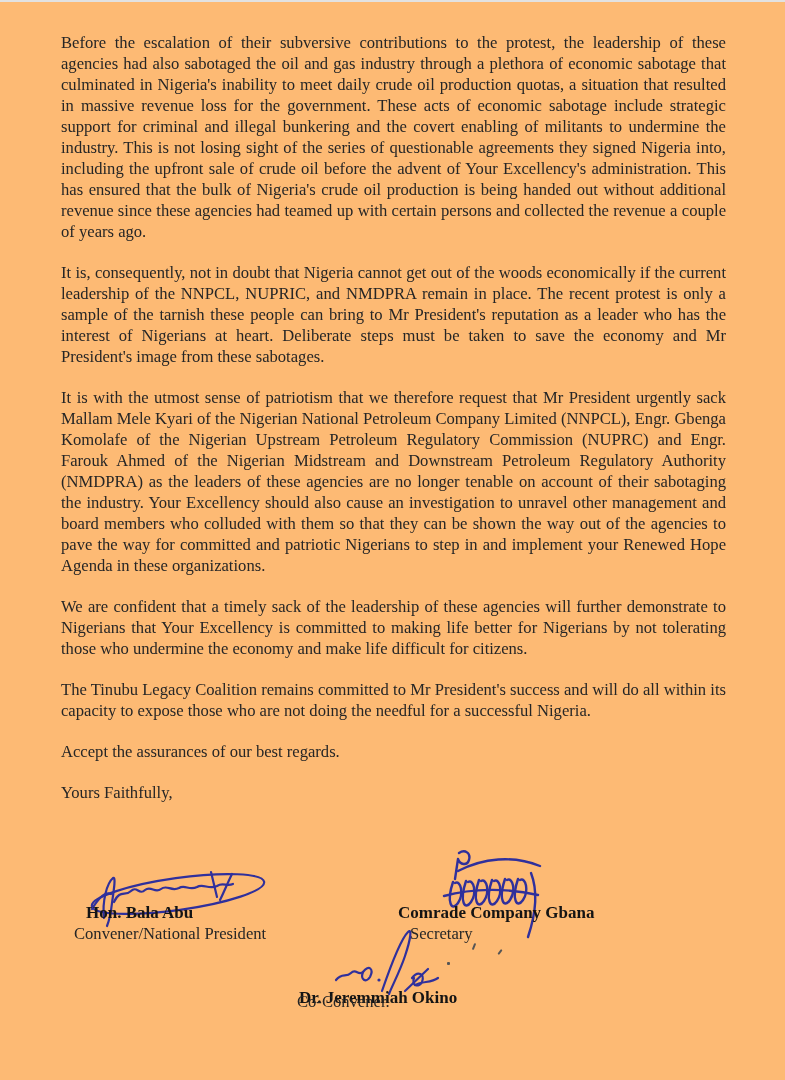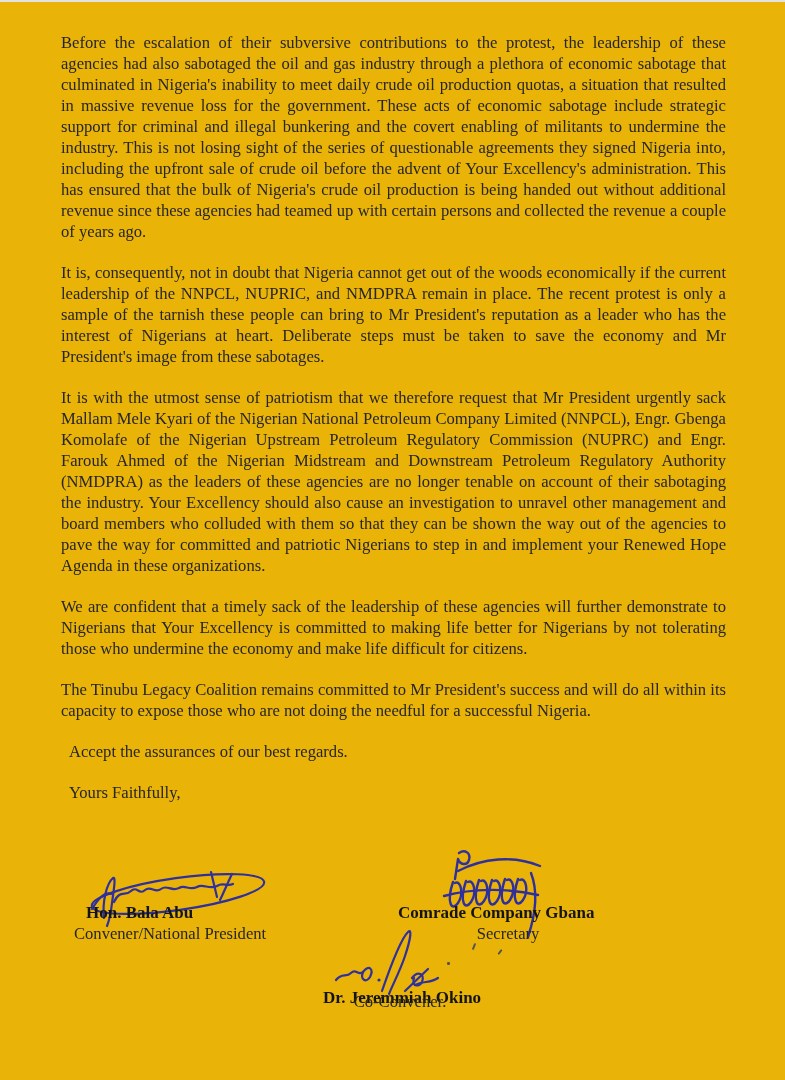--- a/index.html
+++ b/index.html
@@ -1,56 +1,56 @@
 <!DOCTYPE html>
 <html><head>
 <meta charset="utf-8">
 <style>
   html, body { margin: 0; padding: 0; background: #ffffff; }
   .page {
     position: relative;
     width: 785px;
     height: 1080px;
-    background: #eab308;
+    background: #fdba74;
     font-family: "Liberation Serif", "DejaVu Serif", serif;
     color: #262626;
     overflow: hidden;
     border-top: 2px solid #e2e2e2;
     box-sizing: border-box;
   }
   .body-text {
     position: absolute;
     left: 61px;
     top: 30px;
     width: 665px;
   }
   .body-text p {
     margin: 0 0 20px 0;
     font-size: 16.6px;
     line-height: 21px;
     text-align: justify;
   }
-  .body-text p.no-justify { text-align: left; margin-left: 8px; }
+  .body-text p.no-justify { text-align: left; }
   .signatures { position: absolute; left: 0; top: 0; width: 785px; height: 1080px; }
   .sig-svg { position: absolute; }
   .sig-name {
     position: absolute;
     font-weight: bold;
     font-size: 17px;
     color: #141414;
     white-space: nowrap;
   }
   .sig-title {
     position: absolute;
     font-size: 16.6px;
     color: #262626;
     white-space: nowrap;
     margin-left: 12px;
   }
-  .centered { text-align: center; white-space: normal; }
+  .centered { text-align: left; white-space: normal; }
   .ink-speck { position: absolute; background: #555; border-radius: 1px; }
   .sig-stroke { stroke: #30309c; fill: none; stroke-linecap: round; stroke-linejoin: round; }
 </style>
 </head>
 <body>
 
 <div class="page">
 
   <div class="body-text">
     <p>Before the escalation of their subversive contributions to the protest, the leadership of these agencies had also sabotaged the oil and gas industry through a plethora of economic sabotage that culminated in Nigeria's inability to meet daily crude oil production quotas, a situation that resulted in massive revenue loss for the government. These acts of economic sabotage include strategic support for criminal and illegal bunkering and the covert enabling of militants to undermine the industry. This is not losing sight of the series of questionable agreements they signed Nigeria into, including the upfront sale of crude oil before the advent of Your Excellency's administration. This has ensured that the bulk of Nigeria's crude oil production is being handed out without additional revenue since these agencies had teamed up with certain persons and collected the revenue a couple of years ago.</p>

